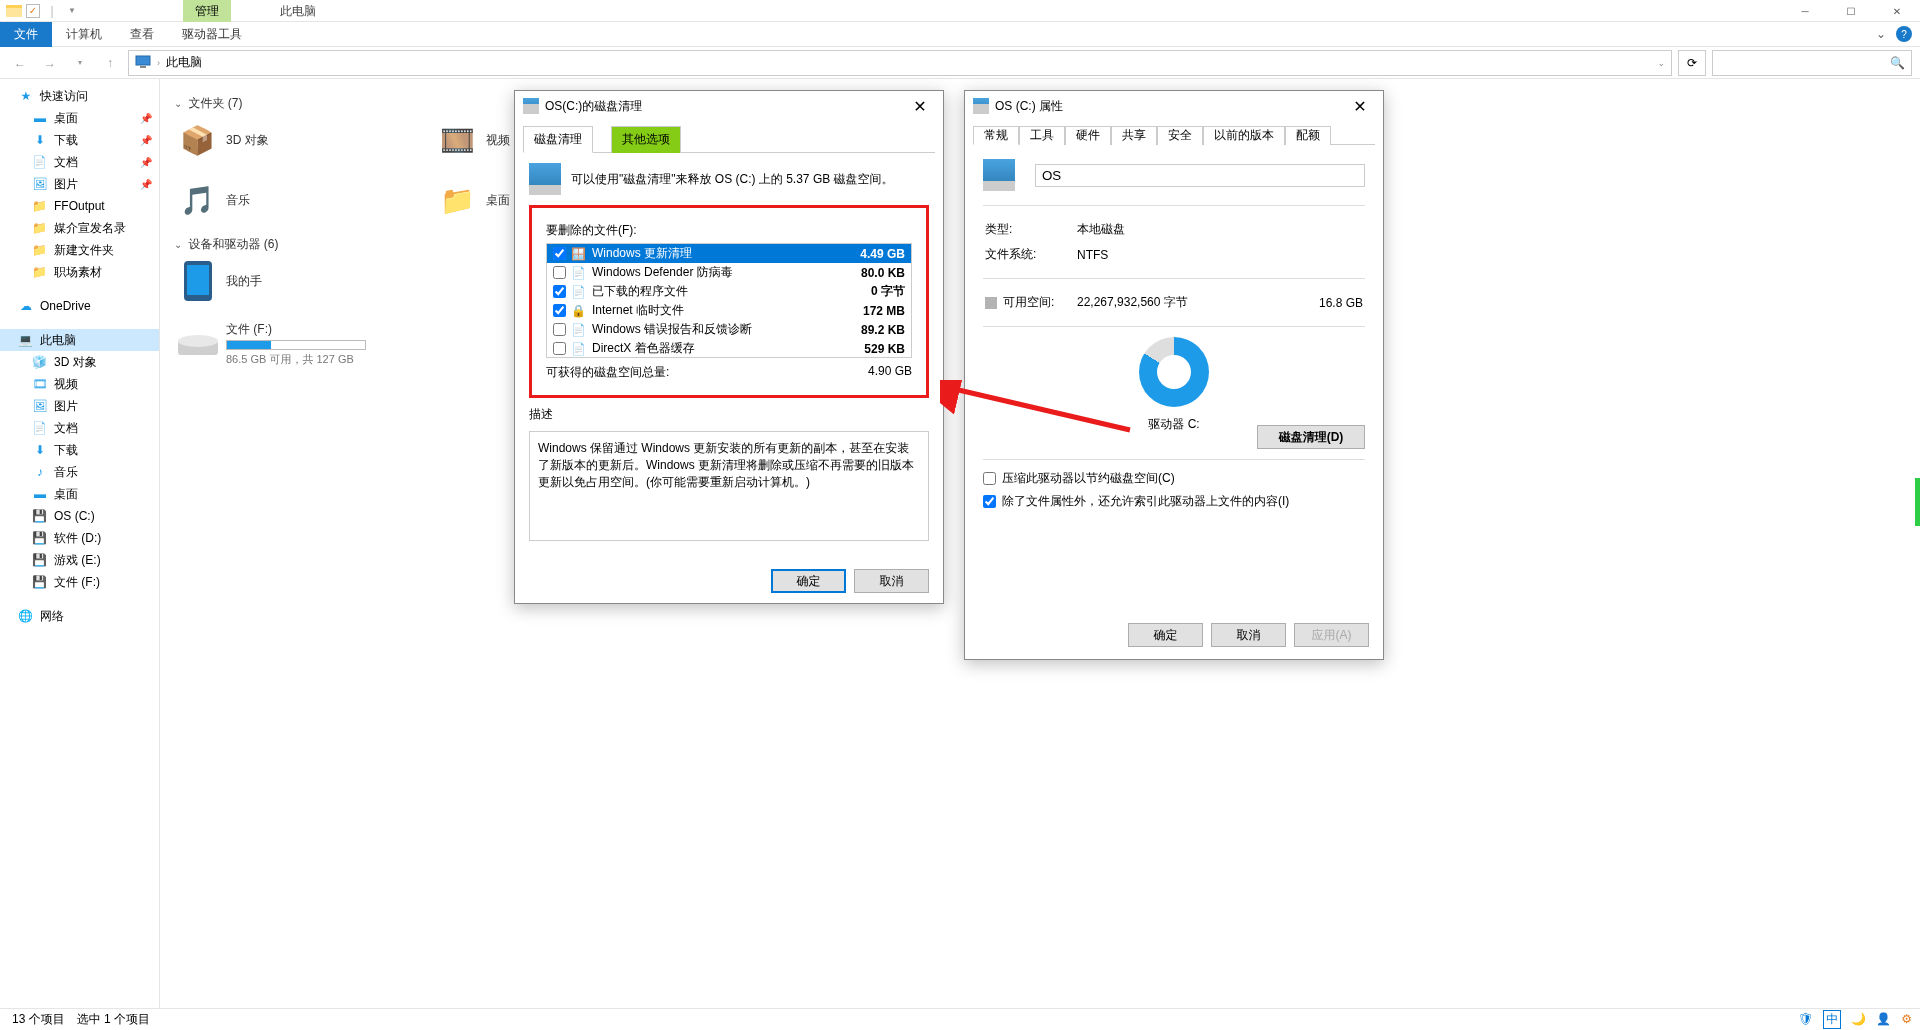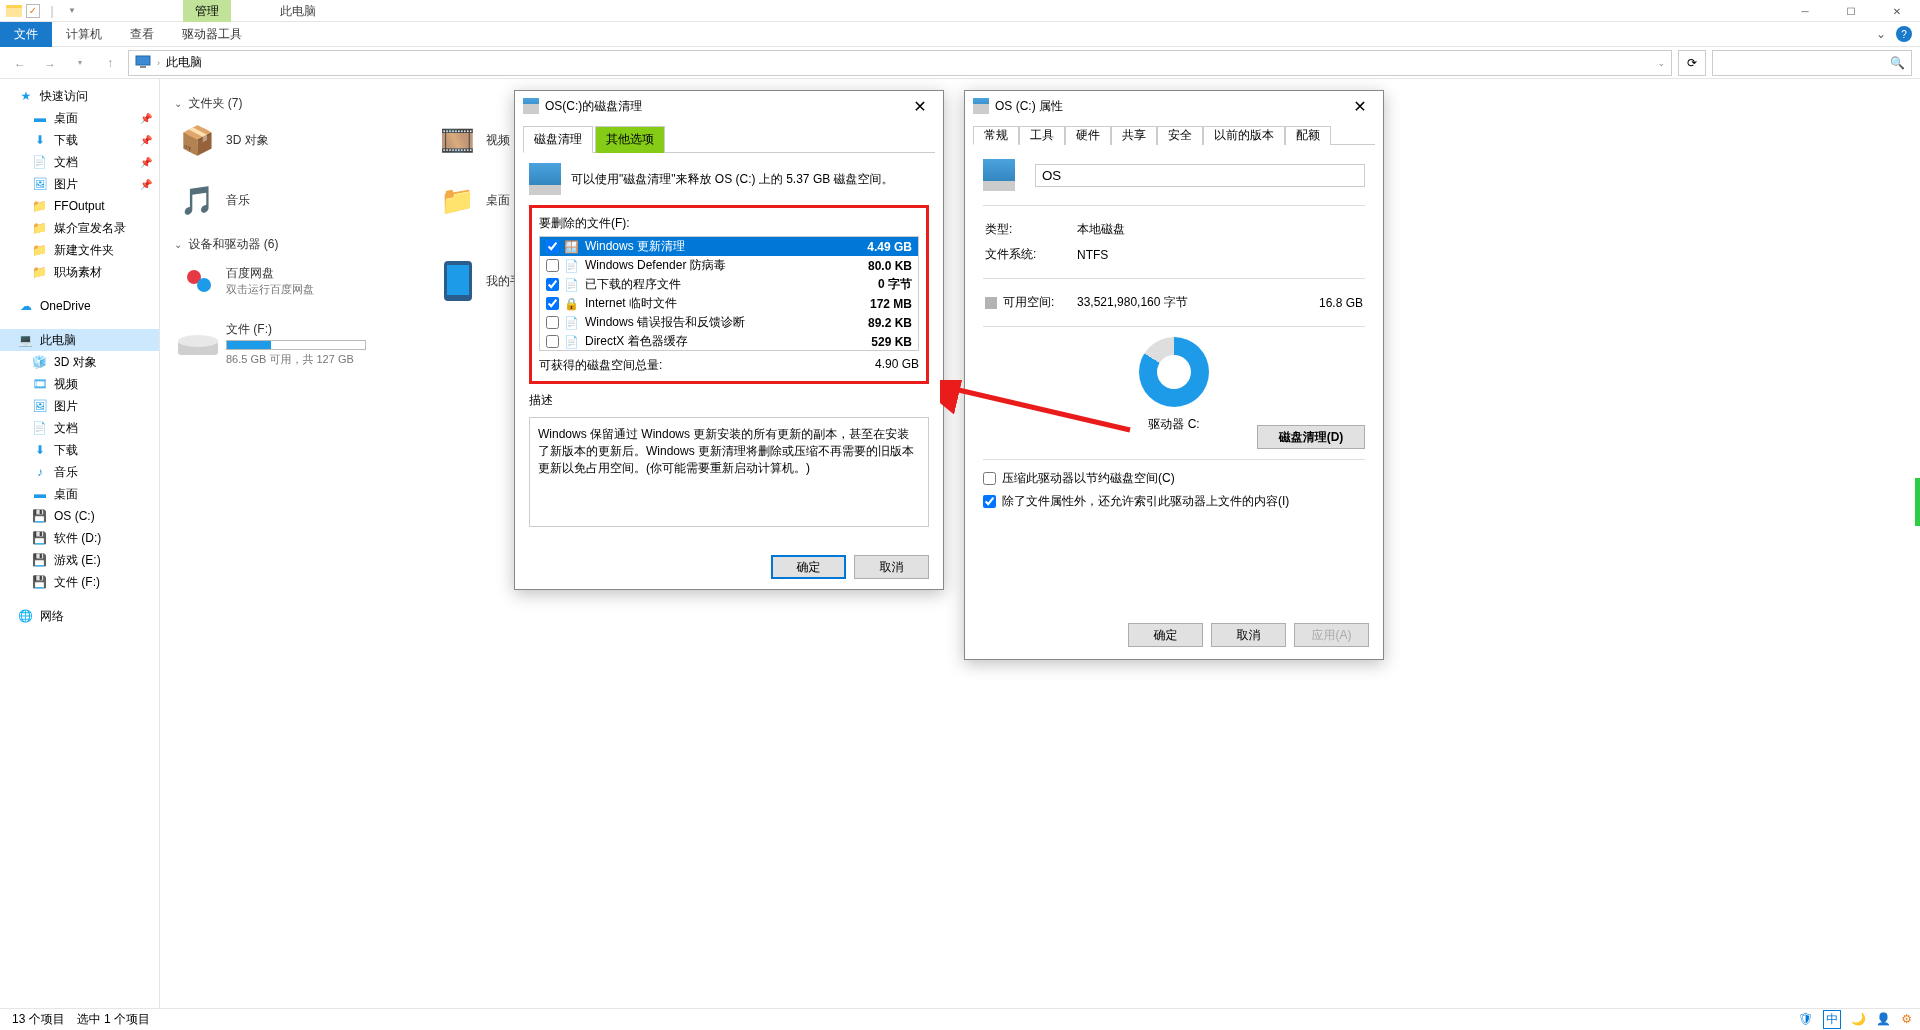--- a/index.html
+++ b/index.html
@@ -54,28 +54,28 @@
 
 .statusbar { position: absolute; bottom: 0; left: 0; right: 0; height: 22px; border-top: 1px solid #e5e5e5; display: flex; align-items: center; padding: 0 12px; gap: 12px; }
 
 
 .dialog { position: absolute; background: #fff; border: 1px solid #888; box-shadow: 0 4px 16px rgba(0,0,0,0.25); }
 .dialog .dlg-title { height: 30px; display: flex; align-items: center; padding: 0 8px; gap: 6px; }
 .dlg-close { margin-left: auto; width: 30px; height: 24px; display: flex; align-items: center; justify-content: center; font-size: 16px; }
 
 
 #dlg-cleanup { left: 514px; top: 90px; width: 430px; }
-.dlg-tabs { display: flex; border-bottom: 1px solid #ccc; margin: 4px 8px 0; }
+.dlg-tabs { display: flex; border-bottom: 1px solid #ccc; margin: 4px 8px 0; gap: 16px; }
 .dlg-tab { padding: 4px 10px; border: 1px solid #ccc; border-bottom: none; margin-right: 2px; background: #84cc16; position: relative; top: 1px; }
 .dlg-tab.active { background: #fff; border-bottom: 1px solid #fff; }
 .dlg-body { padding: 10px 14px; }
 .info-row { display: flex; gap: 10px; margin-bottom: 10px; align-items: center; }
 .drive-ico { width: 32px; height: 32px; background: linear-gradient(#4aa3df,#2a7ab0); position: relative; }
 .drive-ico::after { content:""; position:absolute; left:0; right:0; bottom:0; height:10px; background:#ccc; }
-.redbox { border: 3px solid #e91b1b; padding: 1px; margin-bottom: 8px; }
+.redbox { border: 3px solid #e91b1b; padding: 8px; margin-bottom: 8px; }
 .files-label { padding: 6px 6px 4px; }
 .file-list { border: 1px solid #ccc; margin: 0 6px; max-height: 115px; overflow-y: scroll; }
 .file-row { display: flex; align-items: center; padding: 1px 6px; gap: 6px; }
 .file-row.selected { background: #0078d7; color: #fff; }
 .file-size { margin-left: auto; font-weight: bold; }
 .file-row input[type=checkbox] { width: 13px; height: 13px; }
 .file-ico { width: 14px; height: 14px; display: inline-flex; align-items: center; justify-content: center; font-size: 12px; }
 .total-row { display: flex; padding: 6px; }
 .total-row .val { margin-left: auto; }
 .desc-box { border: 1px solid #ccc; margin: 8px 0; padding: 8px; min-height: 110px; }
@@ -318,32 +318,20 @@
           </div>
         </div>
     </div>
     <div class="group-header">
         <span class="chev">⌄</span>
         <span>设备和驱动器 (6)</span>
       </div>
     <div class="items-row">
       <div class="item-tile">
           <div class="tile-icon">
-            <svg width="36" height="36" viewBox="0 0 36 36">
-              <circle cx="14" cy="14" r="7" fill="#e63946"></circle>
-              <circle cx="24" cy="22" r="7" fill="#1d9be9"></circle>
-            </svg>
-          </div>
-          <div class="tile-body">
-            <span class="tile-title">百度网盘</span>
-            <span class="tile-sub">双击运行百度网盘</span>
-          </div>
-        </div>
-      <div class="item-tile">
-          <div class="tile-icon">
             <svg width="28" height="40" viewBox="0 0 28 40">
               <rect width="28" height="40" rx="4" fill="#2a5d8c"></rect>
               <rect x="3" y="4" width="22" height="30" fill="#1d9be9"></rect>
             </svg>
           </div>
           <div class="tile-body">
             <span class="tile-title">我的手</span>
           </div>
         </div>
     </div>
@@ -472,21 +460,21 @@
             <td class="lbl">文件系统:</td>
             <td colspan="2">NTFS</td>
           </tr>
     </tbody>
       </table>
     <hr class="prop-hr">
     <table class="prop-table" style="width:100%;">
       <tbody>
       <tr>
             <td class="lbl"><span class="sq gray"></span><span>可用空间:</span></td>
-            <td class="bytes">33,521,980,160 字节</td>
+            <td class="bytes">22,267,932,560 字节</td>
             <td class="gb">16.8 GB</td>
           </tr>
     </tbody>
       </table>
     <hr class="prop-hr">
     <div class="donut-wrap">
       <div class="donut"></div>
       <div class="drive-label">驱动器 C:</div>
     </div>
     <div class="cleanup-btn-row">

